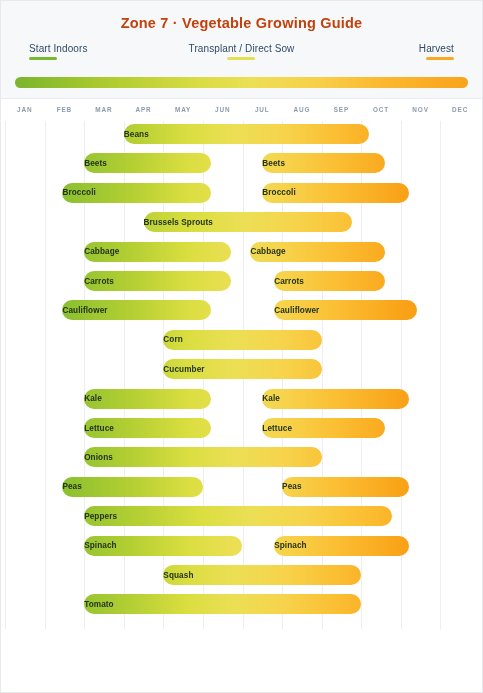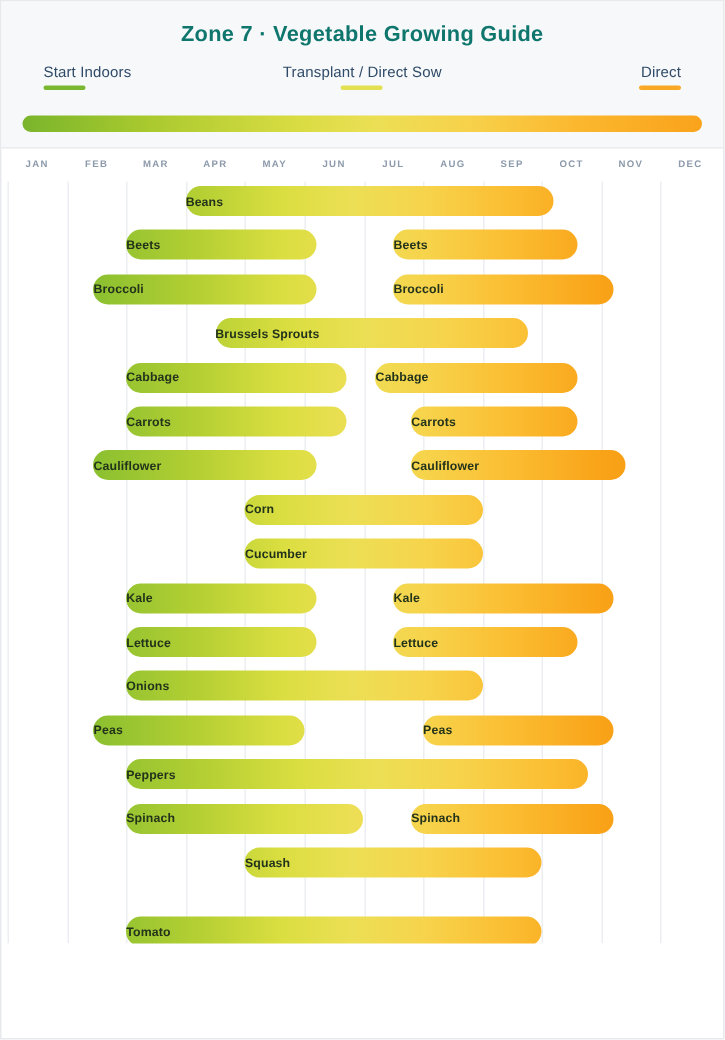--- a/index.html
+++ b/index.html
@@ -22,21 +22,21 @@
   .header{
     position:relative;
     background:#f7f8f9;
     padding:14px 0 10px 0;
     border-bottom:1px solid #e9ebee;
   }
   .title{
     text-align:center;
     font-size:14.5px;
     font-weight:bold;
-    color:#0f766e;
+    color:#c2410c;
     letter-spacing:.2px;
     margin:0 0 12px 0;
   }
   .legend{
     position:relative;
     height:30px;
     margin:0 14px;
   }
   .legend-item{
     position:absolute;
@@ -141,21 +141,21 @@
     <div class="legend">
       <div class="legend-item lg-start">
         <span class="lbl">Start Indoors</span>
         <span class="swatch"></span>
       </div>
       <div class="legend-item lg-mid">
         <span class="lbl">Transplant / Direct Sow</span>
         <span class="swatch"></span>
       </div>
       <div class="legend-item lg-end">
-        <span class="lbl">Direct</span>
+        <span class="lbl">Harvest</span>
         <span class="swatch"></span>
       </div>
     </div>
 
     <div class="legend-bar"></div>
   </div>
 
   <div class="axis" id="axis">
       <div class="m" style="left: 23.7917px;">JAN</div>
       <div class="m" style="left: 63.375px;">FEB</div>
@@ -287,21 +287,21 @@
           </div>
           <div class="bar" style="left: 273.167px; width: 134.583px; background: linear-gradient(90deg, rgb(124, 184, 47) -40%, rgb(142, 193, 48) -40%, rgb(180, 207, 51) -40%, rgb(218, 222, 64) -40%, rgb(236, 223, 85) -29.4%, rgb(246, 212, 76) 5.9%, rgb(251, 190, 51) 47.1%, rgb(249, 163, 24) 94.1%, rgb(245, 148, 12) 140%);">
             <span class="bl">Spinach</span>
           </div>
         </div>
         <div class="row" style="top: 444px;">
           <div class="bar" style="left: 162.333px; width: 197.917px; background: linear-gradient(90deg, rgb(124, 184, 47) -40%, rgb(142, 193, 48) -40%, rgb(180, 207, 51) -16%, rgb(218, 222, 64) 12%, rgb(236, 223, 85) 36%, rgb(246, 212, 76) 60%, rgb(251, 190, 51) 88%, rgb(249, 163, 24) 120%, rgb(245, 148, 12) 140%);">
             <span class="bl">Squash</span>
           </div>
         </div>
-        <div class="row" style="top: 473.4px; margin-top: 17px;">
+        <div class="row" style="top: 473.4px;">
           <div class="bar" style="left: 83.1667px; width: 277.083px; background: linear-gradient(90deg, rgb(124, 184, 47) -28.6%, rgb(142, 193, 48) -5.7%, rgb(180, 207, 51) 17.1%, rgb(218, 222, 64) 37.1%, rgb(236, 223, 85) 54.3%, rgb(246, 212, 76) 71.4%, rgb(251, 190, 51) 91.4%, rgb(249, 163, 24) 114.3%, rgb(245, 148, 12) 140%);">
             <span class="bl">Tomato</span>
           </div>
         </div>
       </div>
   </div>
 
 
 </div>
 

